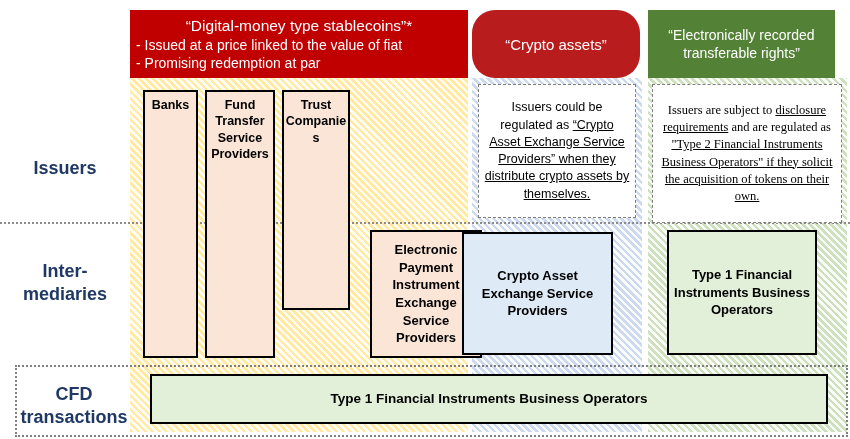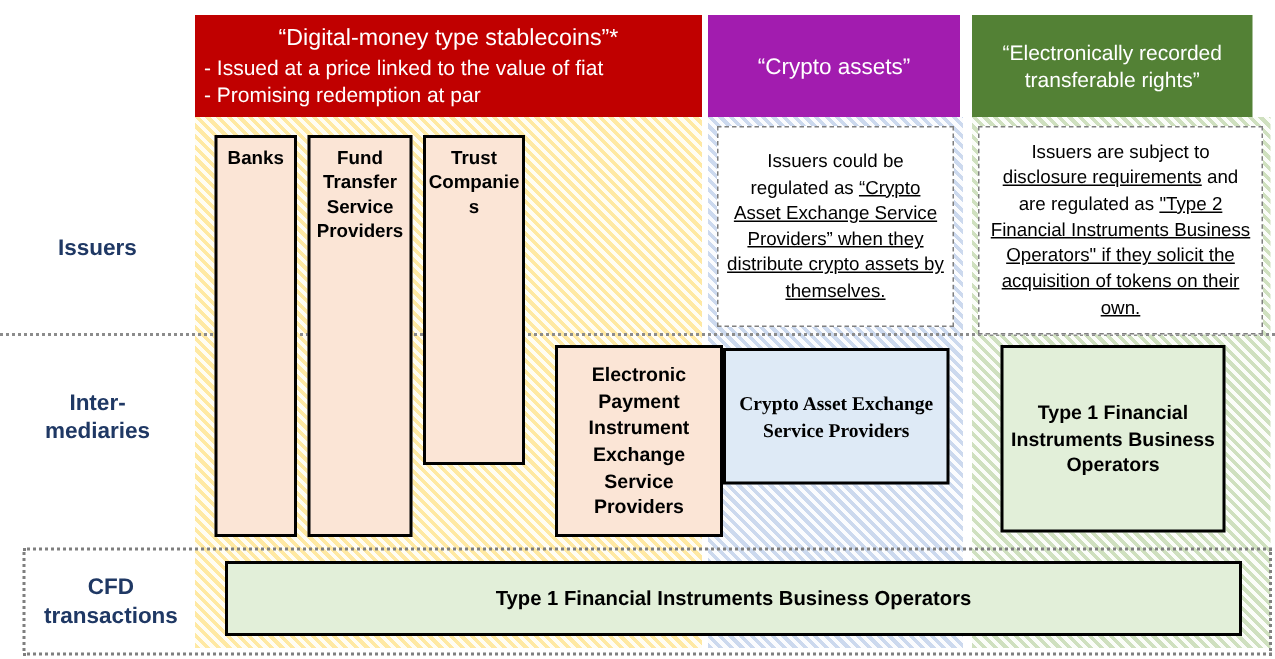--- a/index.html
+++ b/index.html
@@ -13,27 +13,27 @@
   .hatch-yellow { background:repeating-linear-gradient(45deg,#ffe9a3 0 2.5px,#fffdf4 2.5px 5px); }
   .hatch-blue   { background:repeating-linear-gradient(45deg,#ccd9ee 0 2.5px,#fbfcfe 2.5px 5px); }
   .hatch-green  { background:repeating-linear-gradient(45deg,#cfe0bf 0 2.5px,#fbfdf9 2.5px 5px); }
   
   .hdr {
     position:absolute; top:10px; height:68px; color:#ffffff;
     display:flex; flex-direction:column; justify-content:center;
     box-sizing:border-box; text-align:center;
   }
   .hdr-red   { left:130px; width:338px; background:#c00000; padding:2px 6px; }
-  .hdr-blue  { left:472px; width:168px; background:#a21caf; font-size:15px; }
+  .hdr-blue  { left:472px; width:168px; background:#b91c1c; font-size:15px;border-radius:23px; }
   .hdr-green { left:648px; width:187px; background:#538135; font-size:14px; line-height:1.3; padding:0 6px; }
   .hdr-title { font-size:15.5px; line-height:1.3;text-align:center; }
   .hdr-bullet { font-size:14px; line-height:1.3; text-align:left; }
   
   .rowlabel {
-    position:absolute; color:#1f3864; font-weight:bold; font-size:15px;
+    position:absolute; color:#1f3864; font-weight:bold; font-size:18px;
     text-align:center; white-space:pre-line; line-height:1.25;
   }
   
   .box {
     position:absolute; border:2px solid #000000; box-sizing:border-box;
     font-weight:bold; color:#000000; text-align:center;
   }
   .peach { background:#fbe5d6; }
   .lblue { background:#deeaf6; }
   .lgreen { background:#e2efd9; }
@@ -75,24 +75,24 @@
 
   <div class="dotted-sep"></div>
 
   <div class="box peach tallbox" style="left:143px;top:90px;width:55px;height:268px;">Banks</div>
   <div class="box peach tallbox" style="left:205px;top:90px;width:70px;height:268px;">Fund Transfer Service Providers</div>
   <div class="box peach tallbox" style="left:282px;top:90px;width:68px;height:220px;">Trust Companies</div>
 
   <div class="note" style="left:478px;top:84px;width:158px;height:134px;">
       <div><span>Issuers could be regulated as </span><span class="u">“Crypto Asset Exchange Service Providers” when they distribute crypto assets by themselves.</span></div>
     </div>
-  <div class="note" style="left:652px;top:84px;width:190px;height:139px;">
+  <div class="note" style="left:652px;top:84px;width:190px;height:139px;font-family:Liberation Serif, serif;">
       <div><span>Issuers are subject to </span><span class="u">disclosure requirements</span><span> and are regulated as </span><span class="u">"Type 2 Financial Instruments Business Operators" if they solicit the acquisition of tokens on their own.</span></div>
     </div>
 
   <div class="box peach centerbox" style="left:370px;top:230px;width:112px;height:128px;">Electronic Payment Instrument Exchange Service Providers</div>
-  <div class="box lblue centerbox" style="left:482px;top:232px;width:151px;height:91px;font-family:Liberation Serif, serif;">Crypto Asset Exchange Service Providers</div>
+  <div class="box lblue centerbox" style="left:462px;top:232px;width:151px;height:123px;">Crypto Asset Exchange Service Providers</div>
   <div class="box lgreen centerbox" style="left:667px;top:230px;width:150px;height:125px;">Type 1 Financial Instruments Business Operators</div>
 
   <div class="cfd-container"></div>
   <div class="box lgreen centerbox" style="left:150px;top:374px;width:678px;height:50px;font-size:13.5px;">Type 1 Financial Instruments Business Operators</div>
 
 </div>
 
 </body></html>

